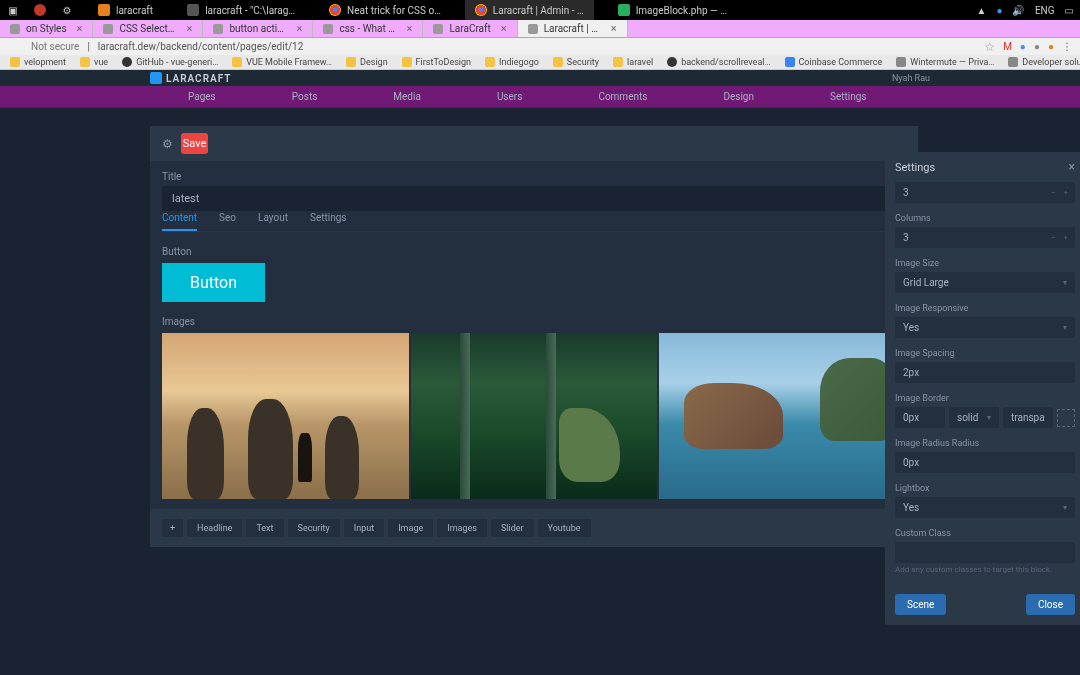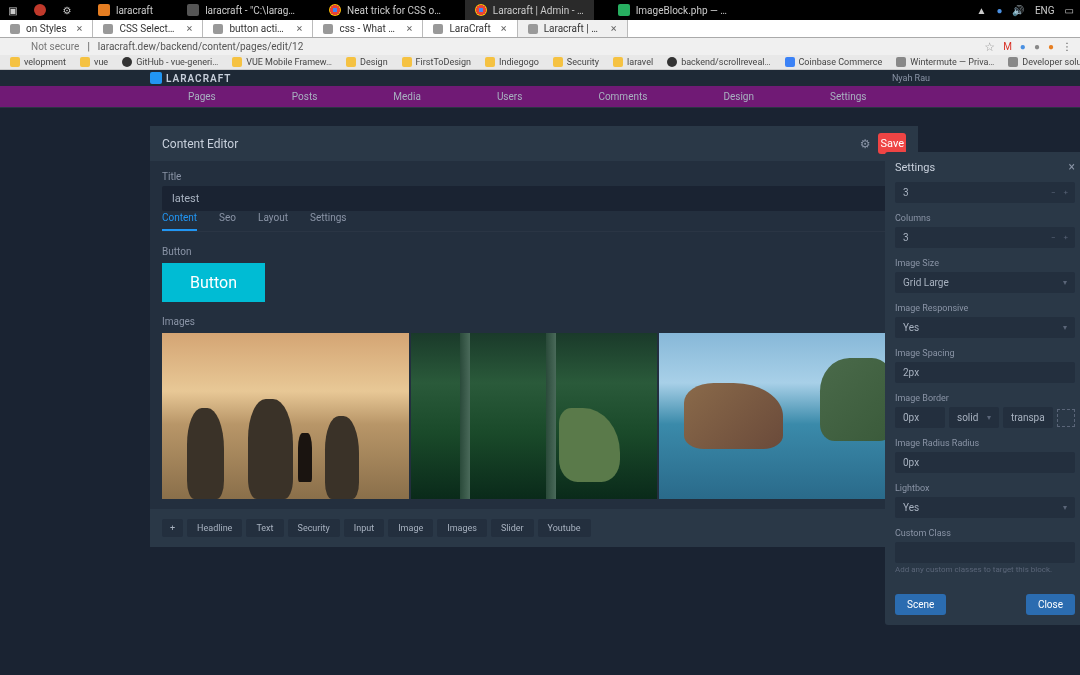--- a/index.html
+++ b/index.html
@@ -12,21 +12,21 @@
     .os-icon { width: 14px; height: 14px; display: inline-flex; align-items: center; justify-content: center; font-size: 10px; }
     .os-tab { display: flex; align-items: center; gap: 6px; padding: 2px 10px; font-size: 10px; height: 20px; }
     .os-tab.active { background: #2a2a2a; }
     .os-tab .favicon { width: 12px; height: 12px; background: #555; border-radius: 2px; flex-shrink: 0; }
     .os-tab .favicon.chrome { background: radial-gradient(circle, #4285f4 30%, #ea4335 30% 60%, #fbbc05 60% 80%, #34a853 80%); border-radius: 50%; }
     .os-tab .favicon.green { background: #27ae60; }
     .os-tab .favicon.gray { background: #555; }
     .os-tab .favicon.orange { background: #e67e22; }
     
     
-    .browser-tabs { background: #ffffff; height: 18px; display: flex; align-items: stretch; border-bottom: 1px solid #aaa; }
+    .browser-tabs { background: #f0abfc; height: 18px; display: flex; align-items: stretch; border-bottom: 1px solid #aaa; }
     .browser-tab { display: flex; align-items: center; gap: 6px; padding: 0 10px; font-size: 10px; color: #333; border-right: 1px solid #bbb; position: relative; max-width: 110px; }
     .browser-tab.active { background: #f0f0f0; }
     .browser-tab .close { font-size: 11px; color: #666; margin-left: 4px; }
     .browser-tab .fav { width: 10px; height: 10px; background: #999; border-radius: 2px; flex-shrink: 0; }
     .browser-tab .label { white-space: nowrap; overflow: hidden; text-overflow: ellipsis; }
     
     
     .url-bar { background: #f0f0f0; height: 17px; display: flex; align-items: center; padding: 0 8px; font-size: 10px; color: #555; gap: 8px; }
     .url-bar .secure { color: #777; padding-left: 23px; }
     .url-bar .url { flex: 1; }
@@ -272,21 +272,20 @@
     <div class="nav-item">Users</div>
     <div class="nav-item">Comments</div>
     <div class="nav-item">Design</div>
     <div class="nav-item">Settings</div>
   </div>
 </div>
 
 <div class="main-wrap">
   <div class="content-card">
     <div class="card-header">
-      <span class="card-title">Content Editor</span>
       <div class="card-actions">
         <span class="gear-icon">⚙</span>
         <button class="save-btn">Save</button>
       </div>
     </div>
     <div class="card-body">
       <div class="field-label">Title</div>
       <input class="text-input" value="latest" style="">
       
       <div class="sub-tabs">

